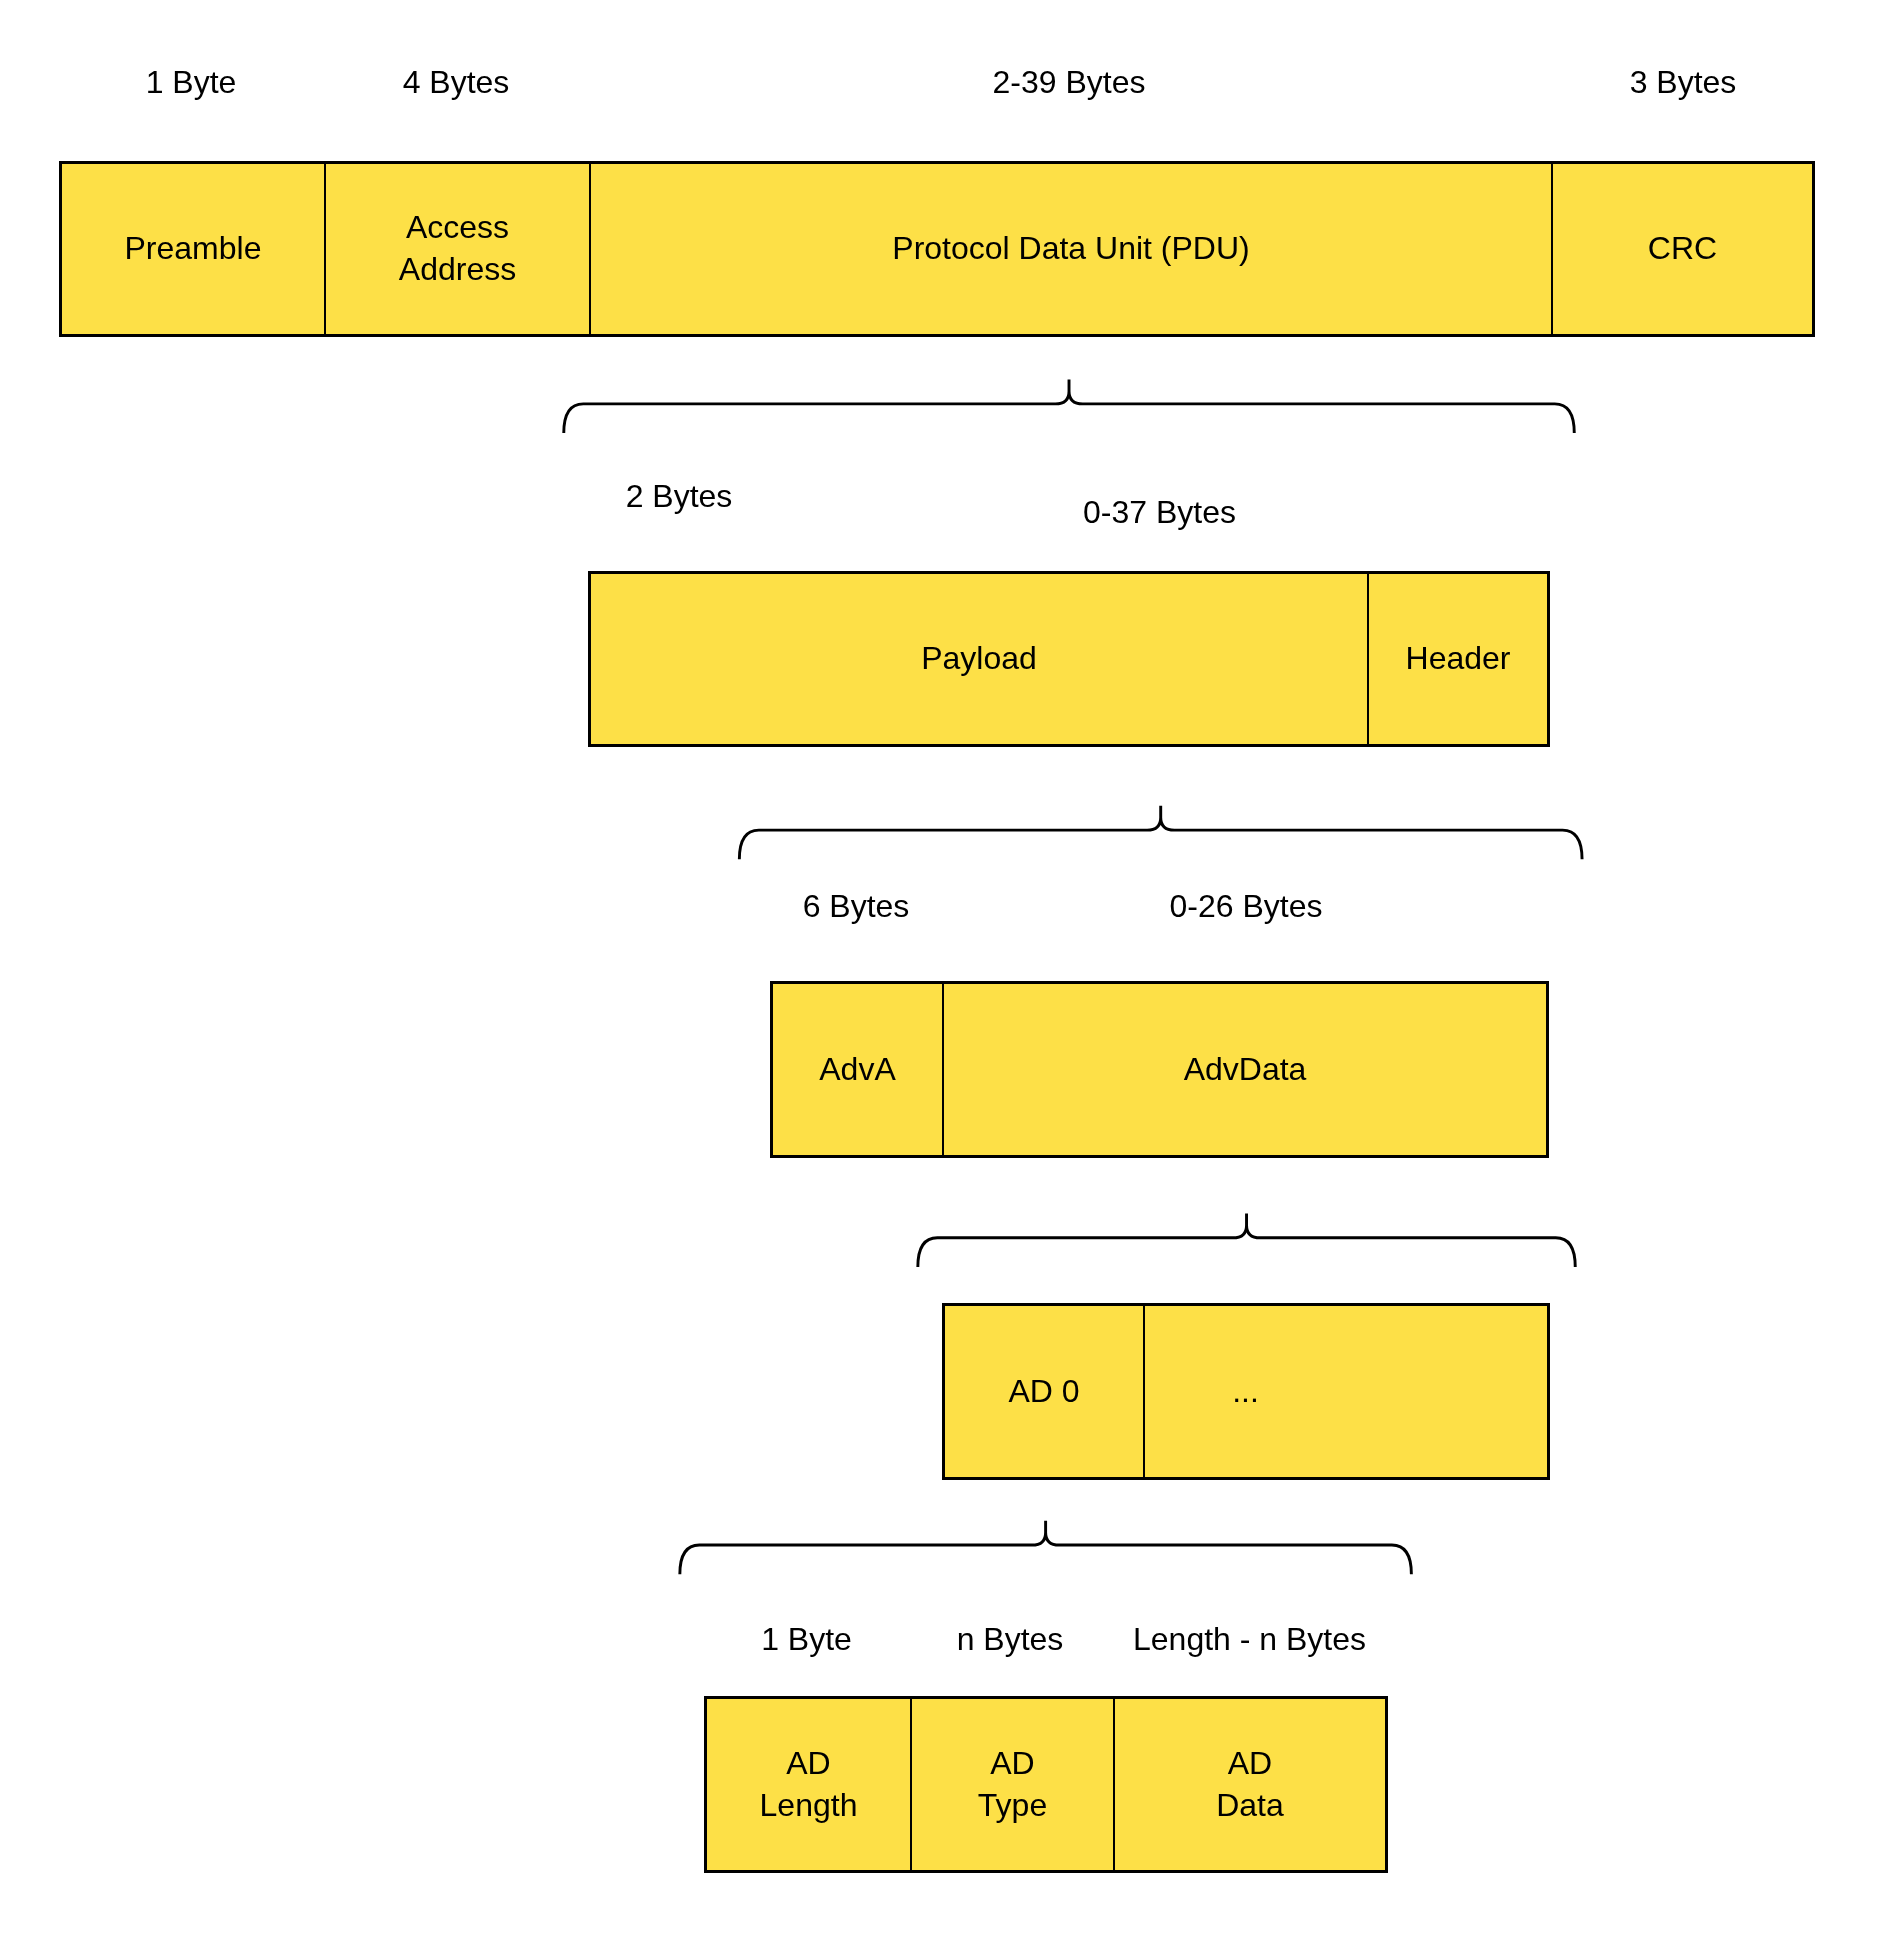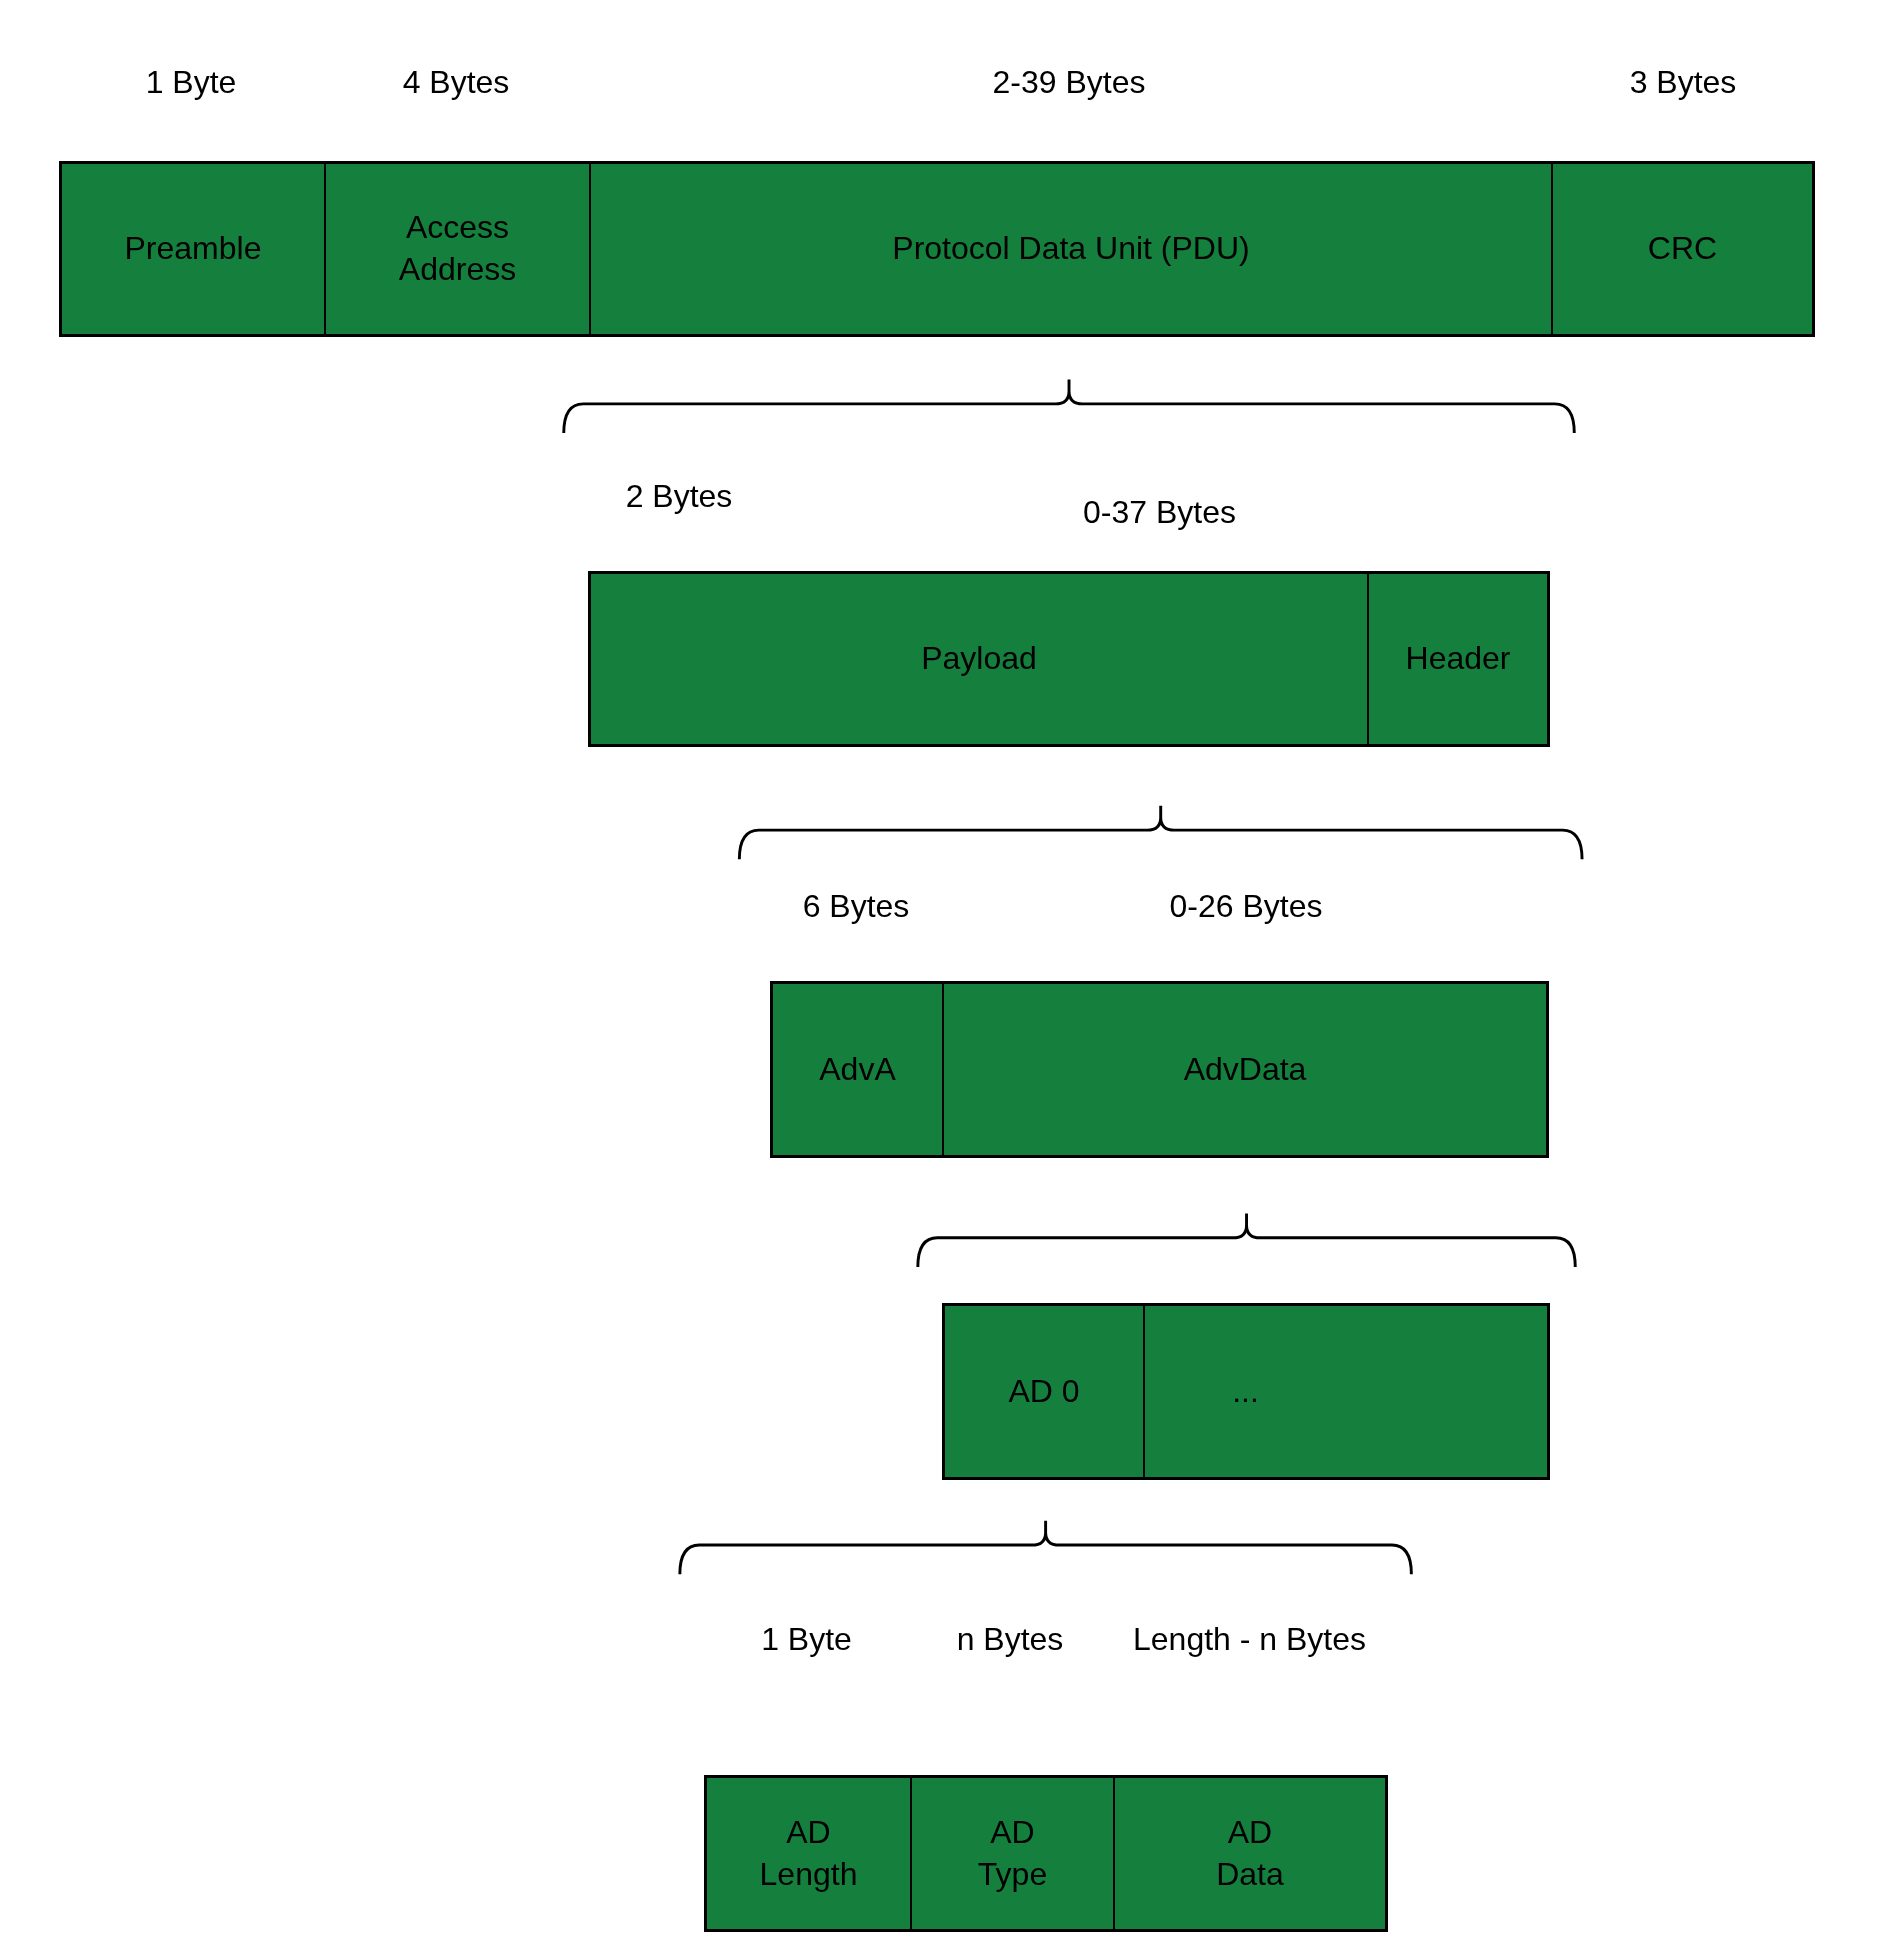--- a/index.html
+++ b/index.html
@@ -24,21 +24,21 @@
     font-size: 32px;
     text-align: center;
     white-space: nowrap;
     color: #000000;
   }
   .row {
     position: absolute;
     display: flex;
     box-sizing: border-box;
     border: 3.9px solid #000000;
-    background: #15803d;
+    background: #fde047;
   }
   .cell {
     box-sizing: border-box;
     display: flex;
     align-items: center;
     justify-content: center;
     overflow: hidden;
   }
   .cell + .cell {
     border-left: 2.9px solid #000000;
@@ -122,21 +122,21 @@
     </div>
     <div class="cell cell-fixed" style="width:203px">
       <span class="cell-label">...</span>
     </div>
   </div>
 
   <div class="size-label" style="left:704px; top:1619px; width:205px">1 Byte</div>
   <div class="size-label" style="left:909px; top:1619px; width:202px">n Bytes</div>
   <div class="size-label" style="left:1111px; top:1619px; width:277px">Length - n Bytes</div>
 
-  <div class="row" style="left:704px; top:1775px; width:684px; height:157px">
+  <div class="row" style="left:704px; top:1696px; width:684px; height:177px">
     <div class="cell cell-fixed" style="width:203px">
       <span class="cell-label">AD
 Length</span>
     </div>
     <div class="cell cell-fixed" style="width:203px">
       <span class="cell-label">AD
 Type</span>
     </div>
     <div class="cell cell-fill">
       <span class="cell-label">AD

